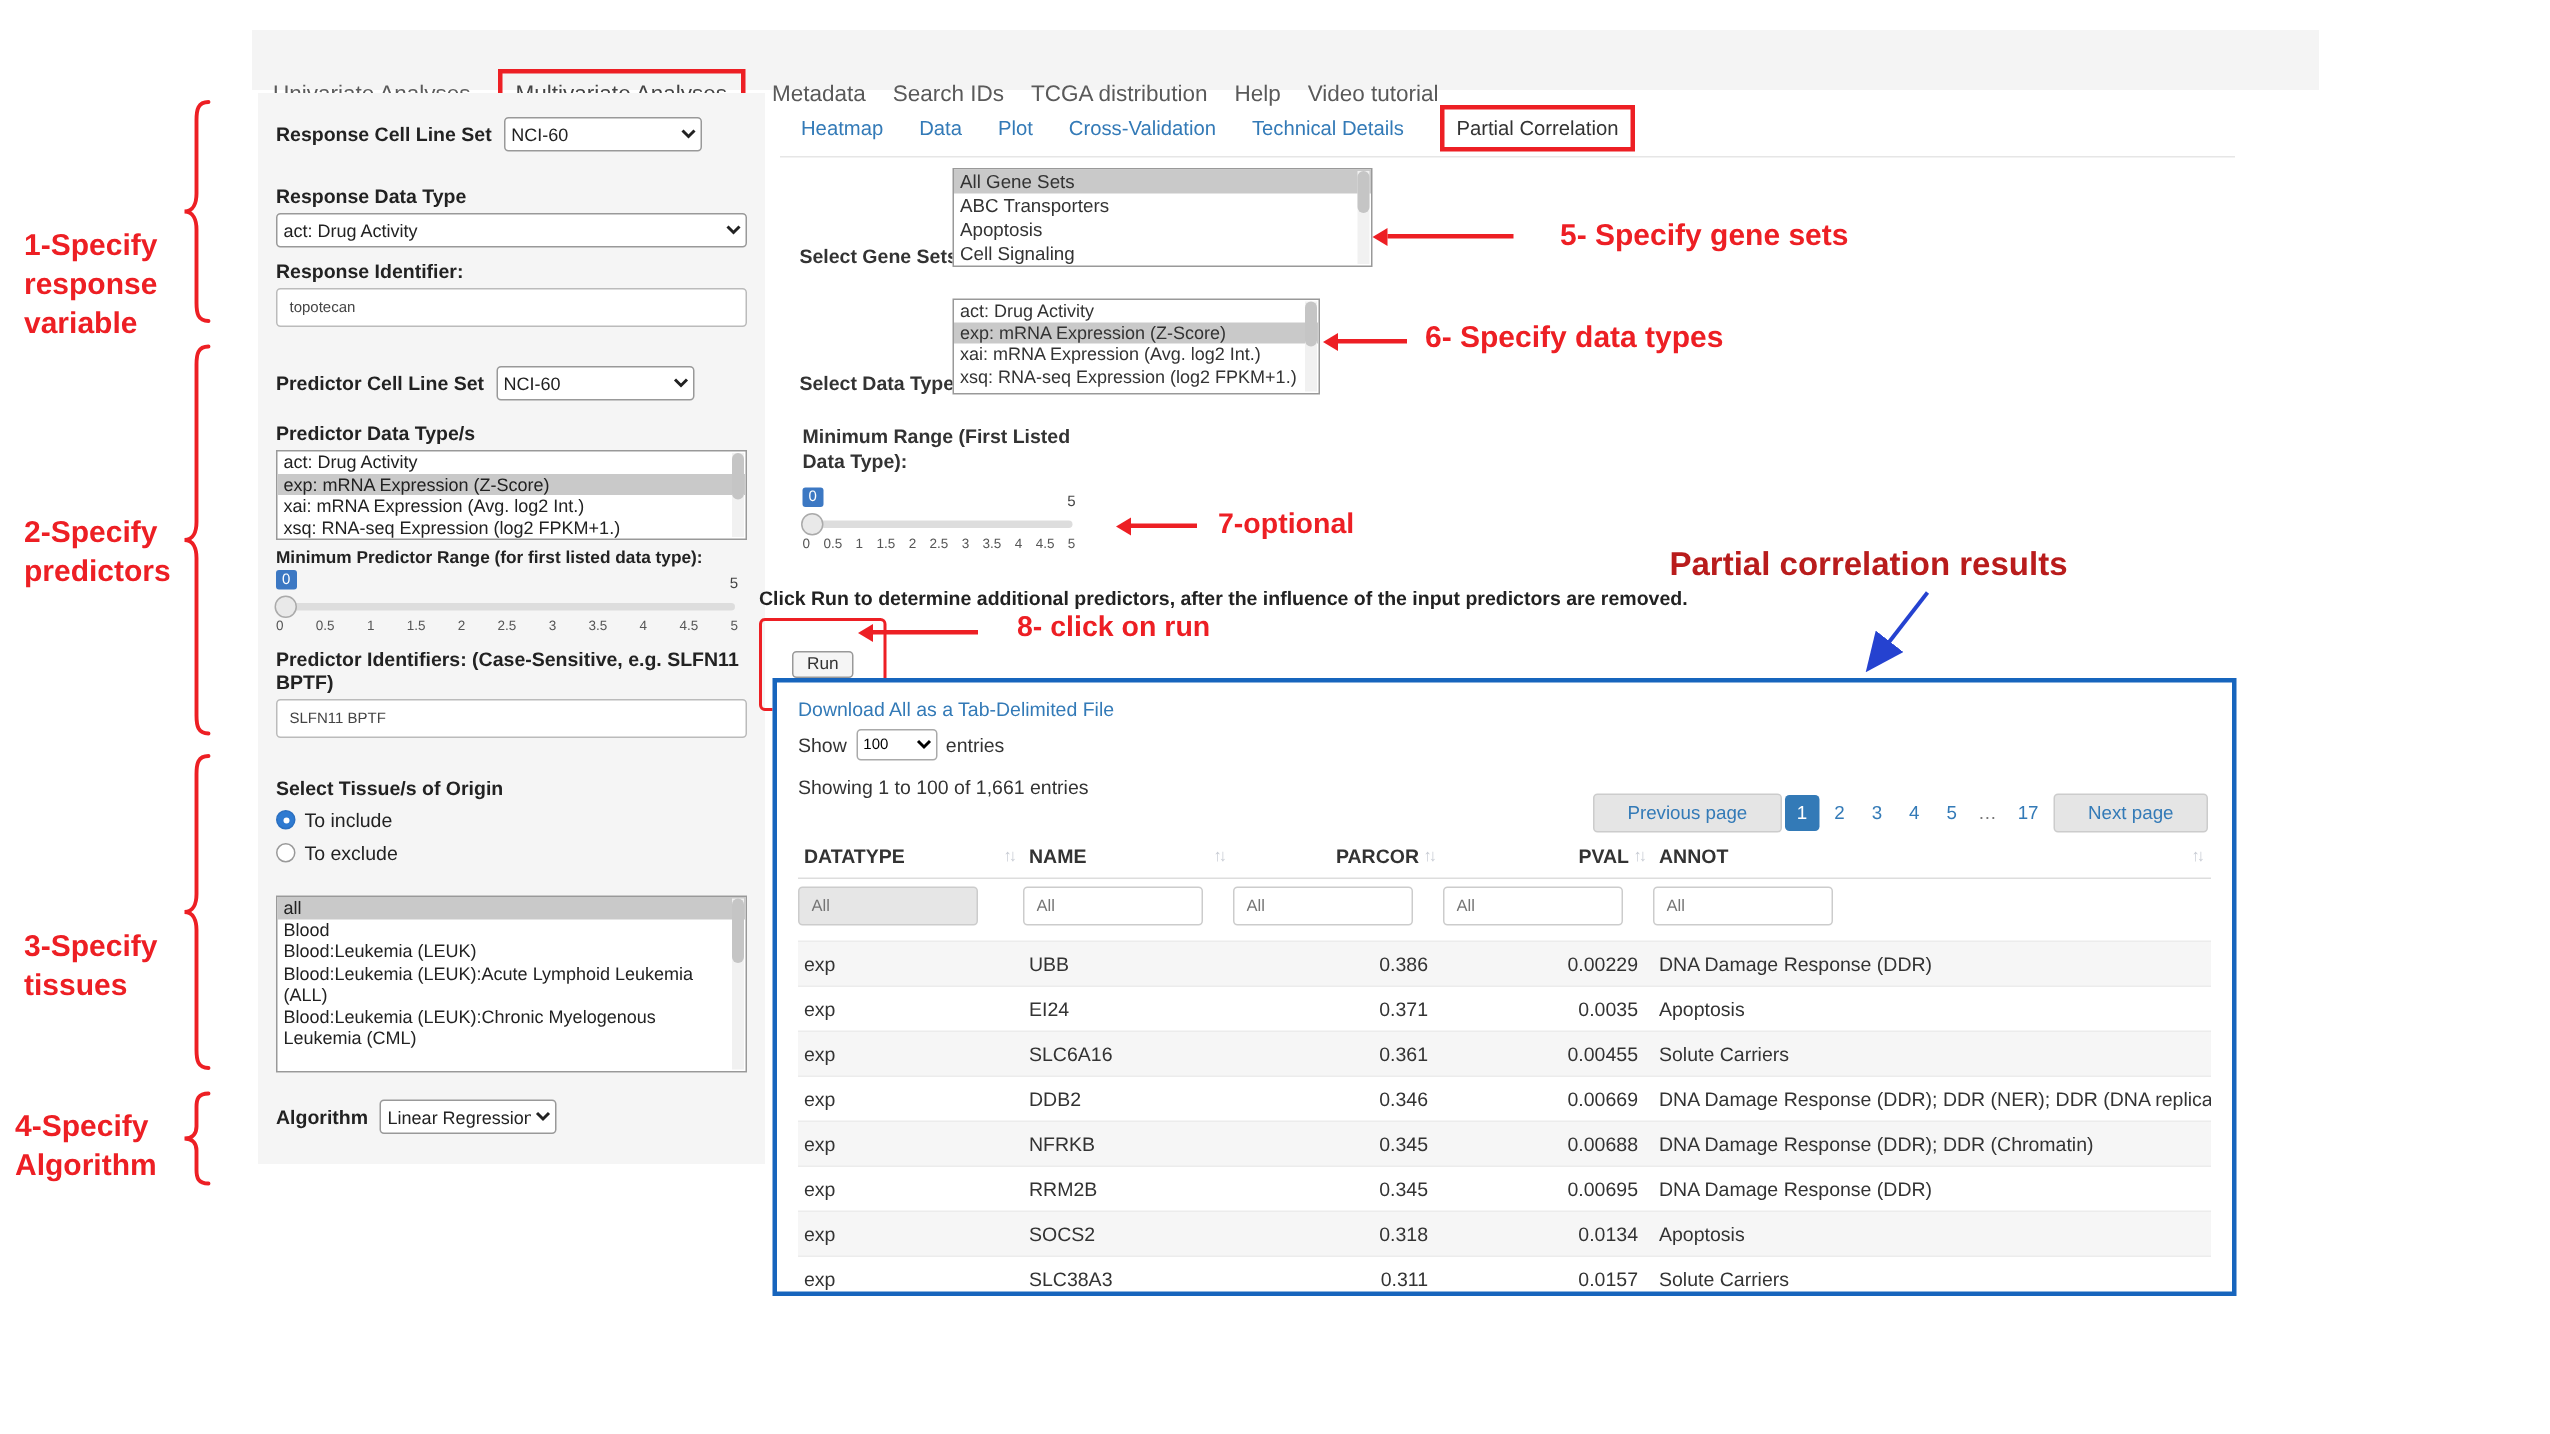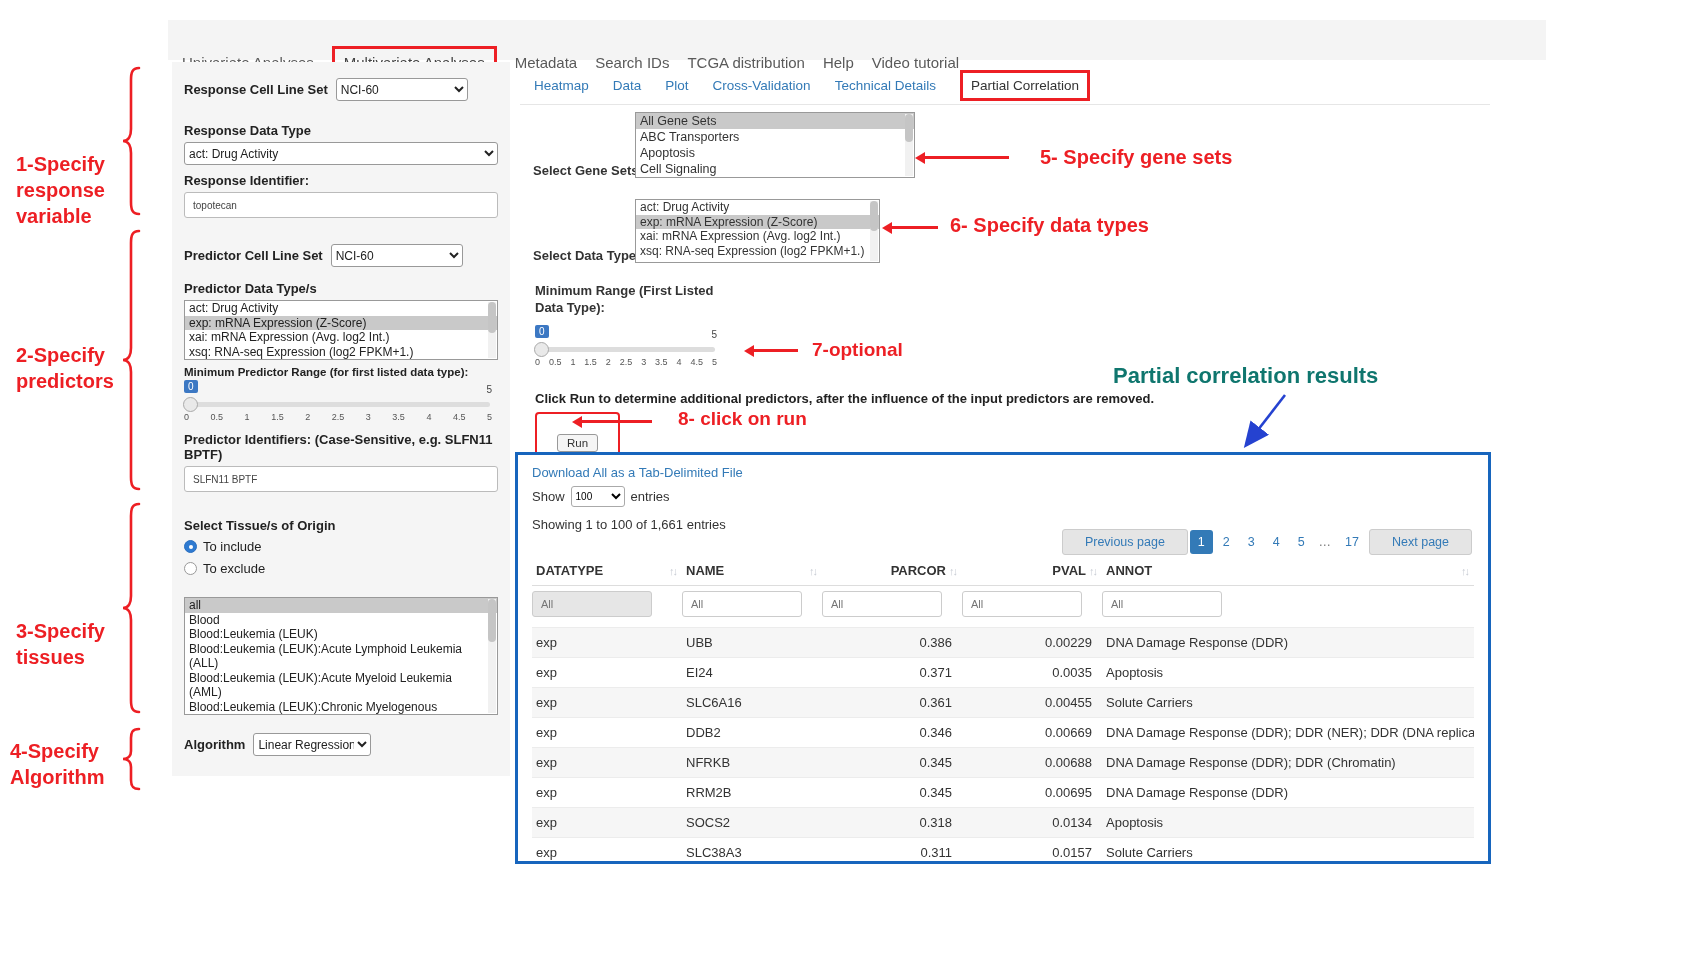--- a/index.html
+++ b/index.html
@@ -16,21 +16,21 @@
   
   .ann-step { position:absolute; color:#ed1f24; font-weight:bold; font-size:20px; line-height:1.3; white-space:pre-line; }
   .s1 { left:16px; top:110px;margin-top:41px; }
   .s2 { left:16px; top:342px; }
   .s3 { left:16px; top:618px; }
   .s4 { left:10px; top:738px; }
   .s5 { left:1040px; top:144px; }
   .s6 { left:950px; top:212px; }
   .s7 { left:812px; top:338px; font-size:19px; }
   .s8 { left:678px; top:407px; font-size:19px; }
-  .results-title { position:absolute; left:1113px; top:363px; font-size:22px; font-weight:bold; color:#0f766e; }
+  .results-title { position:absolute; left:1113px; top:363px; font-size:22px; font-weight:bold; color:#b91c1c; }
 
   .brace { position:absolute; }
   .b1 { left:120px; top:66px; }
   .b2 { left:120px; top:229px; }
   .b3 { left:120px; top:502px; }
   .b4 { left:120px; top:727px; }
 
   .arrow { position:absolute; background:#ed1f24; height:3px; }
   .arrow::before { content:""; position:absolute; left:-10px; top:-4.5px; width:0; height:0;
                    border-top:6px solid transparent; border-bottom:6px solid transparent; border-right:10px solid #ed1f24; }
@@ -82,21 +82,21 @@
   .sel-block { position:absolute; display:flex; align-items:flex-end; }
   .gene-block { left:533px; top:112px; }
   .dtype-block { left:533px; top:199px; }
   .sel-label { font-weight:bold; width:102px; font-size:13px; white-space:nowrap; flex-shrink:0; }
   .gene-lb { width:280px; height:66px; flex-shrink:0; }
   .dtype-lb { width:245px; height:64px; flex-shrink:0; }
 
   .minrange { position:absolute; left:535px; top:283px; width:185px; }
   .mr-label { font-weight:bold; white-space:pre-line; font-size:13px; line-height:1.3; margin-bottom:8px; }
 
-  .run-block { position:absolute; left:535px; top:391px; width:790px; }
+  .run-block { position:absolute; left:506px; top:391px; width:790px; }
   .run-instruction { font-weight:bold; font-size:13px; color:#222; }
   .run-wrap { display:inline-block; margin-top:6px; border:2.5px solid #ed1f24; border-radius:4px; padding:20px; }
   .run-btn { font-size:11.5px; padding:2px 9px; border:1px solid #999; border-radius:3px; background:#f5f5f5; color:#333; cursor:pointer; font-family:inherit; }
 
   
   .results { position:absolute; left:515px; top:452px; width:976px; height:412px; border:3px solid #1765bd; background:#fff; padding:10px 14px; }
   .dl-link { color:#337ab7; font-size:13px; cursor:pointer; text-decoration:none; display:inline-block; }
   .show-row { margin-top:6px; display:flex; align-items:center; gap:6px; font-size:13px; }
   .show-select { font-size:10px; width:54px; height:21px; border:1px solid #aaa; border-radius:3px; background:#fff; }
   .showing { margin-top:10px; font-size:13px; }
@@ -225,21 +225,20 @@
       <span>To exclude</span>
     </div>
     <div class="gap14"></div>
     <div class="listbox lb-wrap" style="height:118px">
       <div>
 
       <div class="lb-item selected">all</div>
           <div class="lb-item">Blood</div>
           <div class="lb-item">Blood:Leukemia (LEUK)</div>
           <div class="lb-item">Blood:Leukemia (LEUK):Acute Lymphoid Leukemia (ALL)</div>
-          <div class="lb-item">Blood:Leukemia (LEUK):Acute Myeloid Leukemia (AML)</div>
           <div class="lb-item">Blood:Leukemia (LEUK):Chronic Myelogenous Leukemia (CML)</div>
         </div>
       <div class="sb-track">
           <div class="sb-thumb" style="height:38%"></div>
         </div>
     </div>
     <div class="gap18"></div>
     <div class="sb-row">
       <span class="sb-label">Algorithm</span>
       <select class="sb-select w118"><option>Linear Regression</option></select>

